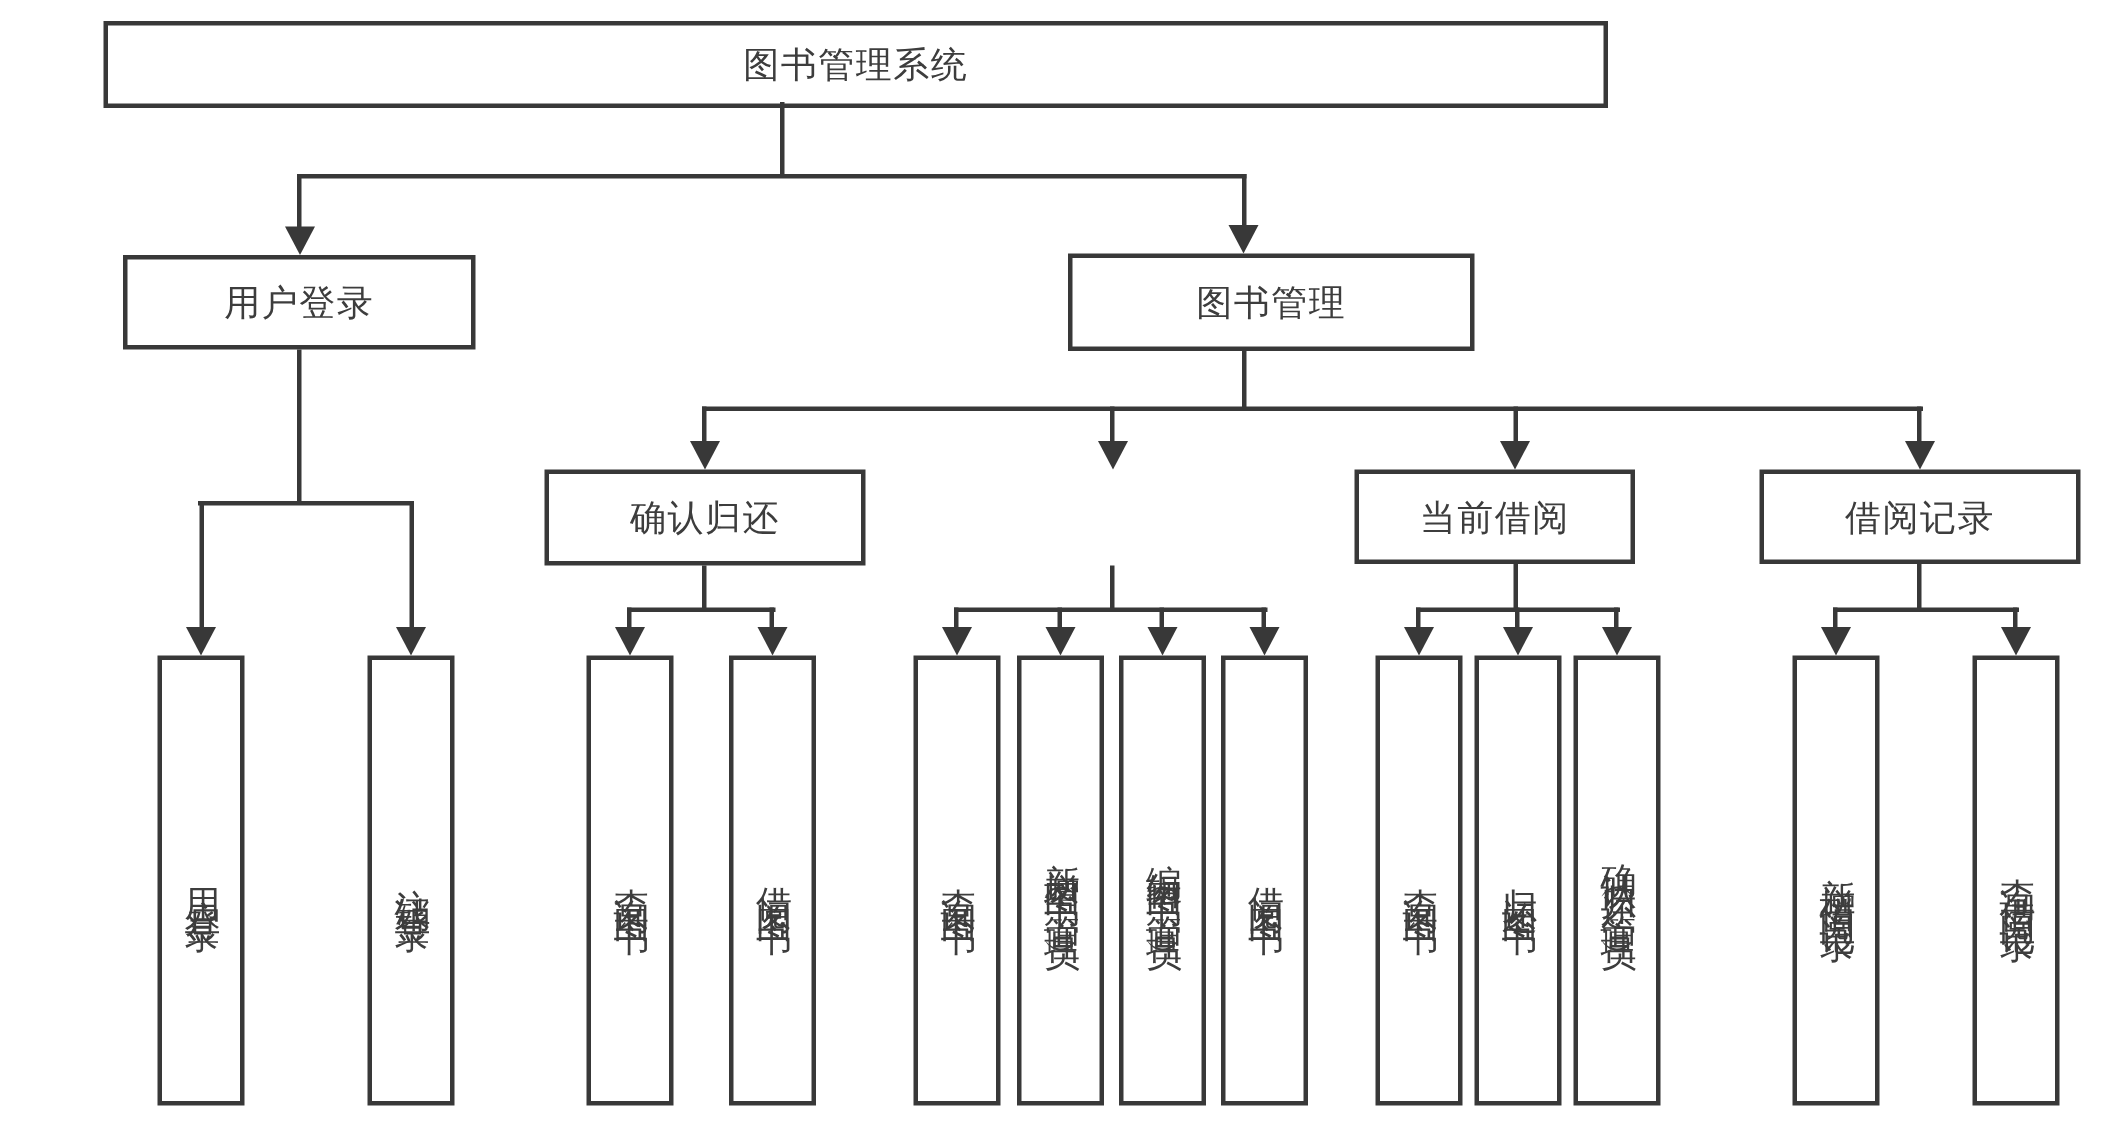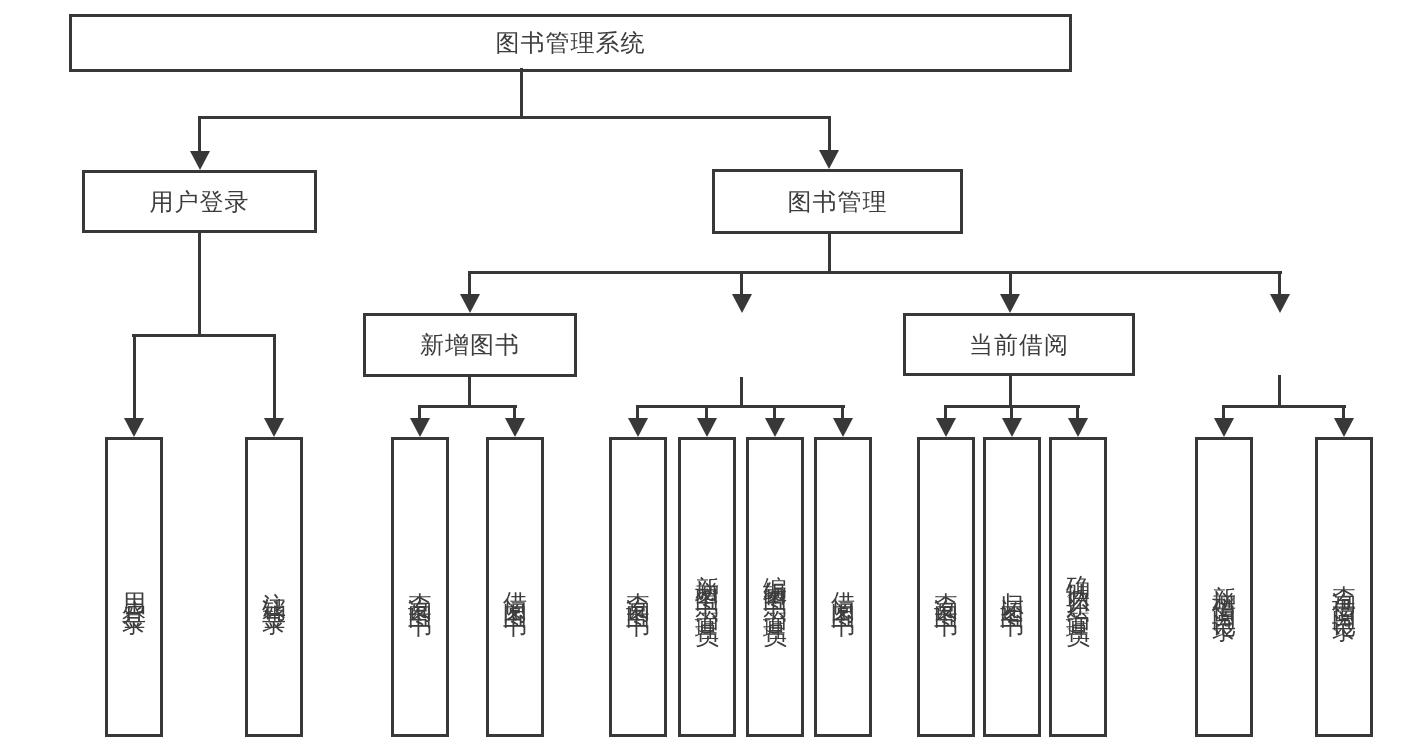--- a/index.html
+++ b/index.html
@@ -42,29 +42,32 @@
 
 <div id="stage">
 
   <div class="box h" style="left:27px;top:14px;width:1003px;height:58px;margin-left:42px;">
     <span>图书管理系统</span>
   </div>
 
   <div class="box h" style="left:82px;top:170px;width:235px;height:63px;">
     <span>用户登录</span>
   </div>
-  <div class="box h" style="left:712px;top:169px;width:251px;height:65px;justify-content:center;">
+  <div class="box h" style="left:712px;top:169px;width:271px;height:65px;justify-content:center;">
     <span>图书管理</span>
   </div>
 
   <div class="box h" style="left:363px;top:313px;width:214px;height:64px;">
-    <span>新增图书</span>
+    <span>确认归还</span>
   </div>
-  <div class="box h" style="left:903px;top:313px;width:232px;height:63px;">
+  <div class="box h" style="left:903px;top:313px;width:187px;height:63px;">
     <span>当前借阅</span>
+  </div>
+  <div class="box h" style="left:1173px;top:313px;width:214px;height:63px;">
+    <span>借阅记录</span>
   </div>
 
   <div class="box v" style="left:105px;top:437px;width:58px;height:300px;">
     <span>用户登录</span>
   </div>
   <div class="box v" style="left:245px;top:437px;width:58px;height:300px;">
     <span>注销登录</span>
   </div>
 
   <div class="box v" style="left:391px;top:437px;width:58px;height:300px;">

